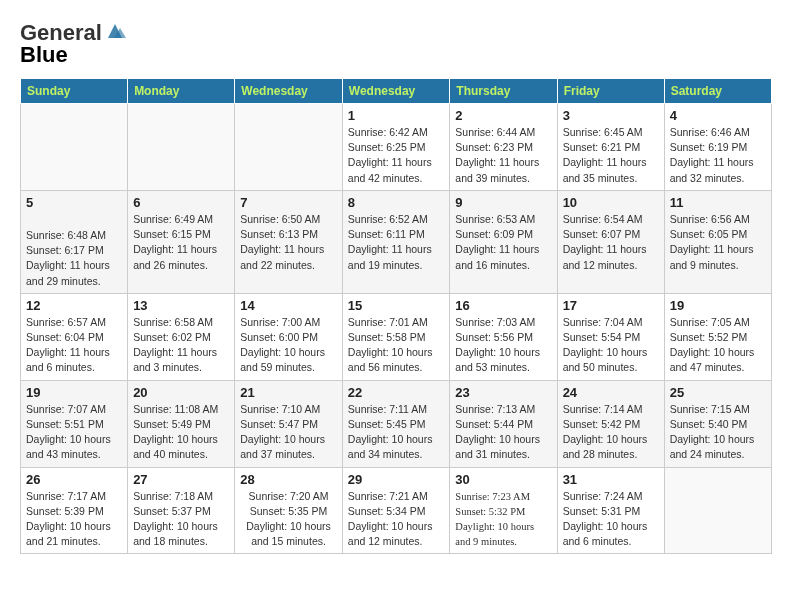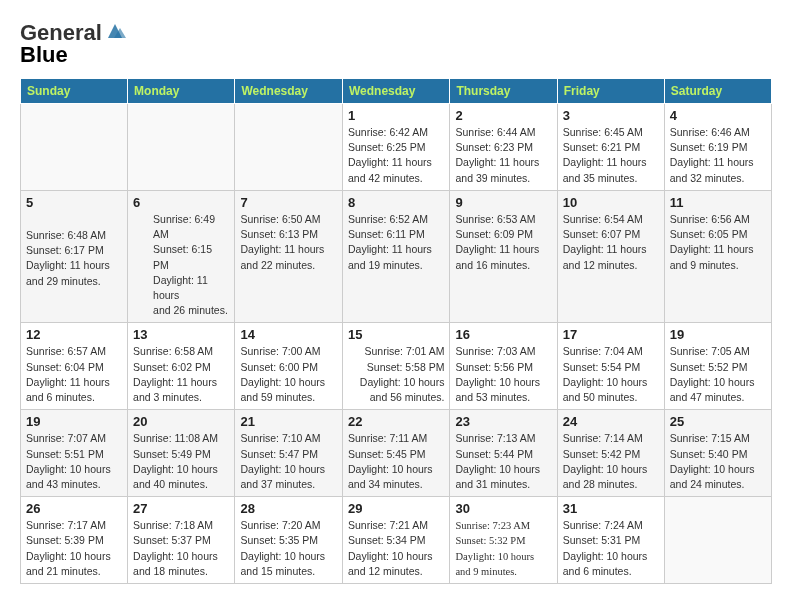--- a/index.html
+++ b/index.html
@@ -143,21 +143,21 @@
       <tr>
         <td>
           <div class="day-number">5</div>
           <div class="day-info" style="white-space: pre-line; margin-top: 18px;">Sunrise: 6:48 AM
 Sunset: 6:17 PM
 Daylight: 11 hours
 and 29 minutes.</div>
         </td>
         <td>
           <div class="day-number">6</div>
-          <div class="day-info" style="white-space: pre-line; margin-left: 20px;">Sunrise: 6:49 AM
+          <div class="day-info" style="white-space: pre-line;">Sunrise: 6:49 AM
 Sunset: 6:15 PM
 Daylight: 11 hours
 and 26 minutes.</div>
         </td>
         <td>
           <div class="day-number">7</div>
           <div class="day-info" style="white-space: pre-line;">Sunrise: 6:50 AM
 Sunset: 6:13 PM
 Daylight: 11 hours
 and 22 minutes.</div>
@@ -208,21 +208,21 @@
         </td>
         <td>
           <div class="day-number">14</div>
           <div class="day-info" style="white-space: pre-line;">Sunrise: 7:00 AM
 Sunset: 6:00 PM
 Daylight: 10 hours
 and 59 minutes.</div>
         </td>
         <td>
           <div class="day-number">15</div>
-          <div class="day-info" style="white-space: pre-line; text-align: right;">Sunrise: 7:01 AM
+          <div class="day-info" style="white-space: pre-line;">Sunrise: 7:01 AM
 Sunset: 5:58 PM
 Daylight: 10 hours
 and 56 minutes.</div>
         </td>
         <td>
           <div class="day-number">16</div>
           <div class="day-info" style="white-space: pre-line;">Sunrise: 7:03 AM
 Sunset: 5:56 PM
 Daylight: 10 hours
 and 53 minutes.</div>
@@ -303,21 +303,21 @@
         </td>
         <td>
           <div class="day-number">27</div>
           <div class="day-info" style="white-space: pre-line;">Sunrise: 7:18 AM
 Sunset: 5:37 PM
 Daylight: 10 hours
 and 18 minutes.</div>
         </td>
         <td>
           <div class="day-number">28</div>
-          <div class="day-info" style="white-space: pre-line;">Sunrise: 7:20 AM
+          <div class="day-info" style="white-space: pre-line; text-align: center;">Sunrise: 7:20 AM
 Sunset: 5:35 PM
 Daylight: 10 hours
 and 15 minutes.</div>
         </td>
         <td>
           <div class="day-number">29</div>
           <div class="day-info" style="white-space: pre-line;">Sunrise: 7:21 AM
 Sunset: 5:34 PM
 Daylight: 10 hours
 and 12 minutes.</div>

